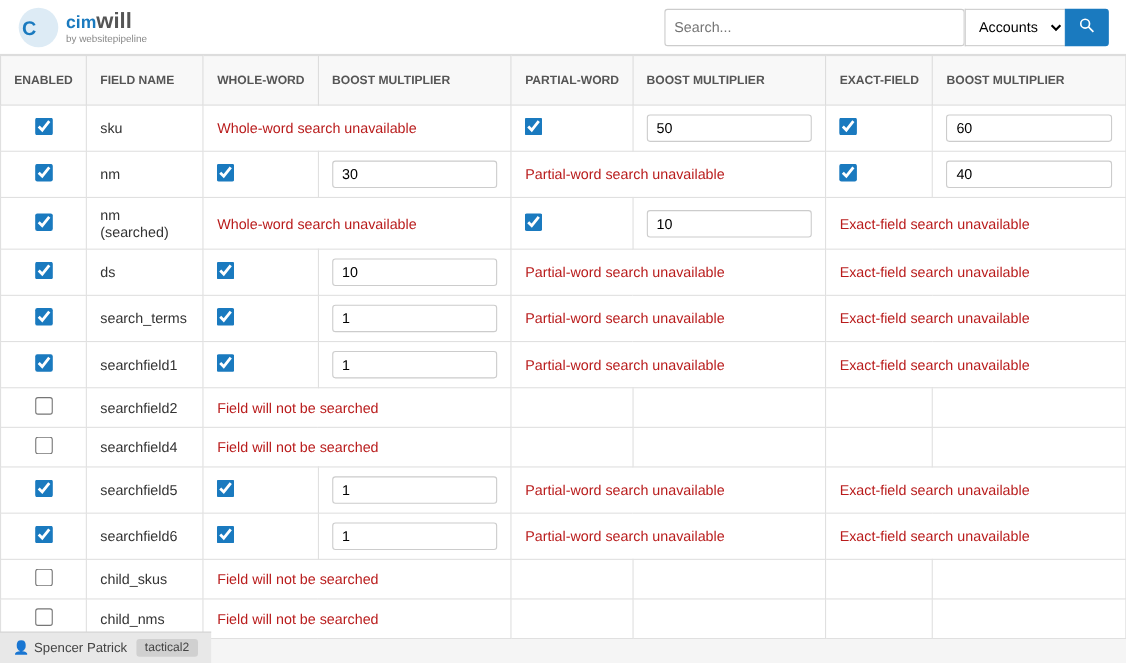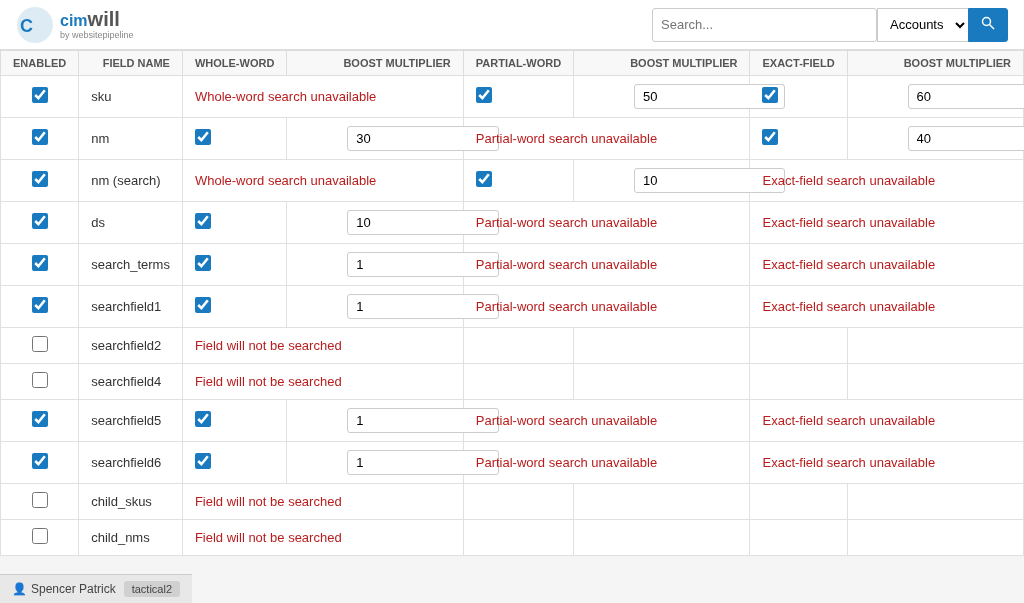--- a/index.html
+++ b/index.html
@@ -79,47 +79,46 @@
       margin: 0;
     }
     table {
       width: 100%;
       border-collapse: collapse;
       min-width: 900px;
     }
     thead th {
       background: #f8f8f8;
       border: 1px solid #ddd;
-      padding: 6px 12px;
+      padding: 16px 12px;
       font-size: 11px;
       font-weight: bold;
       text-transform: uppercase;
       color: #555;
-      text-align: right;
+      text-align: left;
       white-space: nowrap;
     }
     tbody td {
       border: 1px solid #e0e0e0;
       padding: 8px 12px;
       vertical-align: middle;
       background: #fff;
     }
 
     .cb-cell { text-align: center; }
     input[type="checkbox"] {
       width: 16px; height: 16px; cursor: pointer; accent-color: #1a7abf;
     }
     input[type="text"] {
       border: 1px solid #ccc;
       padding: 4px 8px;
       width: 100%;
       font-size: 13px;
       border-radius: 3px;
       outline: none;
-      margin-left: 48px;
     }
 
     .unavailable { color: #b91c1c; font-style: normal; }
 
     
     .footer-bar {
       position: fixed;
       bottom: 0;
       left: 0;
       background: #e8e8e8;
@@ -206,21 +205,21 @@
           <td class="cb-cell"><input type="checkbox" checked="" style=""></td>
           <td>nm</td>
           <td><input type="checkbox" checked="" style=""></td>
           <td><input type="text" value="30" style=""></td>
           <td colspan="2"><span class="unavailable">Partial-word search unavailable</span></td>
           <td><input type="checkbox" checked="" style=""></td>
           <td><input type="text" value="40" style=""></td>
         </tr>
         <tr>
           <td class="cb-cell"><input type="checkbox" checked="" style=""></td>
-          <td>nm (search)</td>
+          <td>nm (searched)</td>
           <td colspan="2"><span class="unavailable">Whole-word search unavailable</span></td>
           <td><input type="checkbox" checked="" style=""></td>
           <td><input type="text" value="10" style=""></td>
           <td colspan="2"><span class="unavailable">Exact-field search unavailable</span></td>
         </tr>
         <tr>
           <td class="cb-cell"><input type="checkbox" checked="" style=""></td>
           <td>ds</td>
           <td><input type="checkbox" checked="" style=""></td>
           <td><input type="text" value="10" style=""></td>

